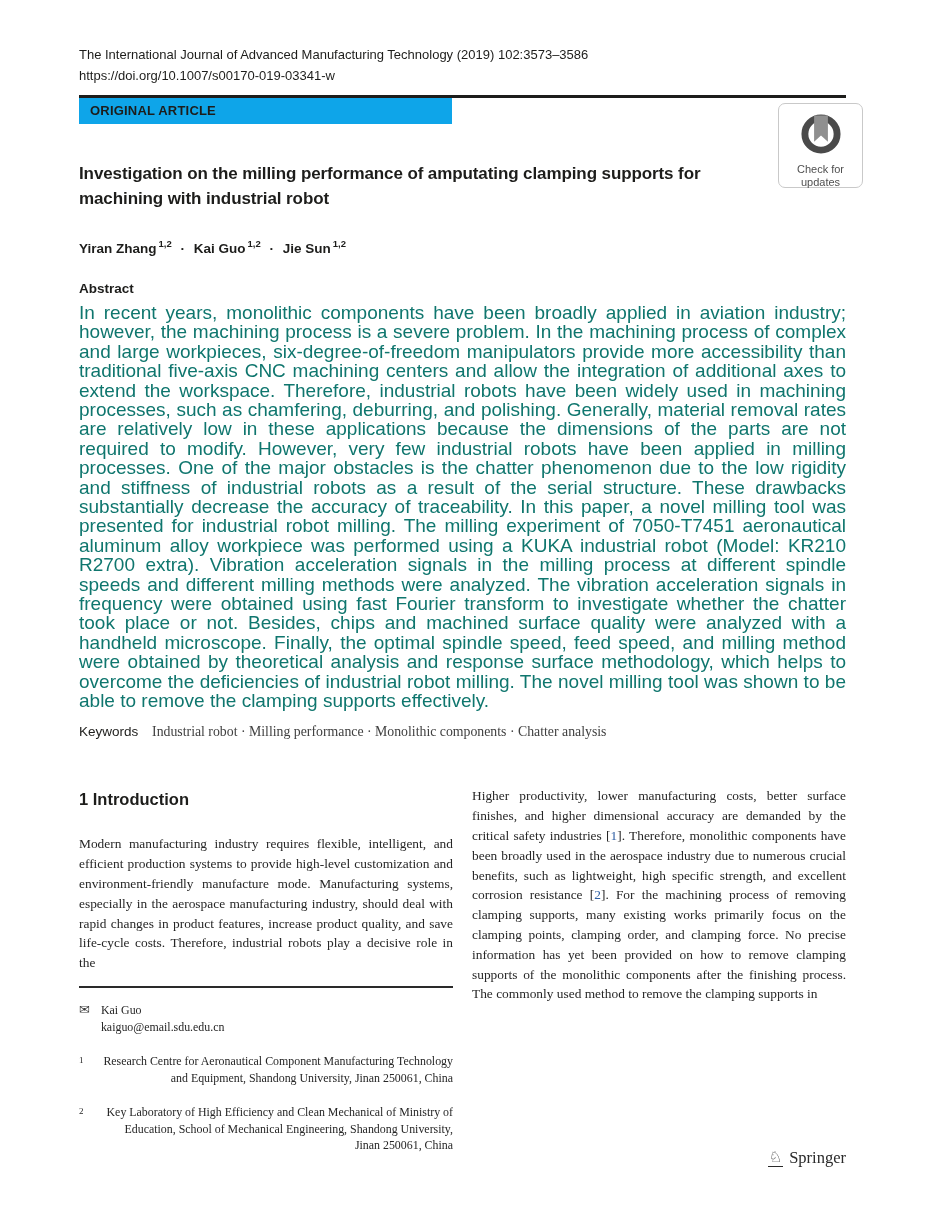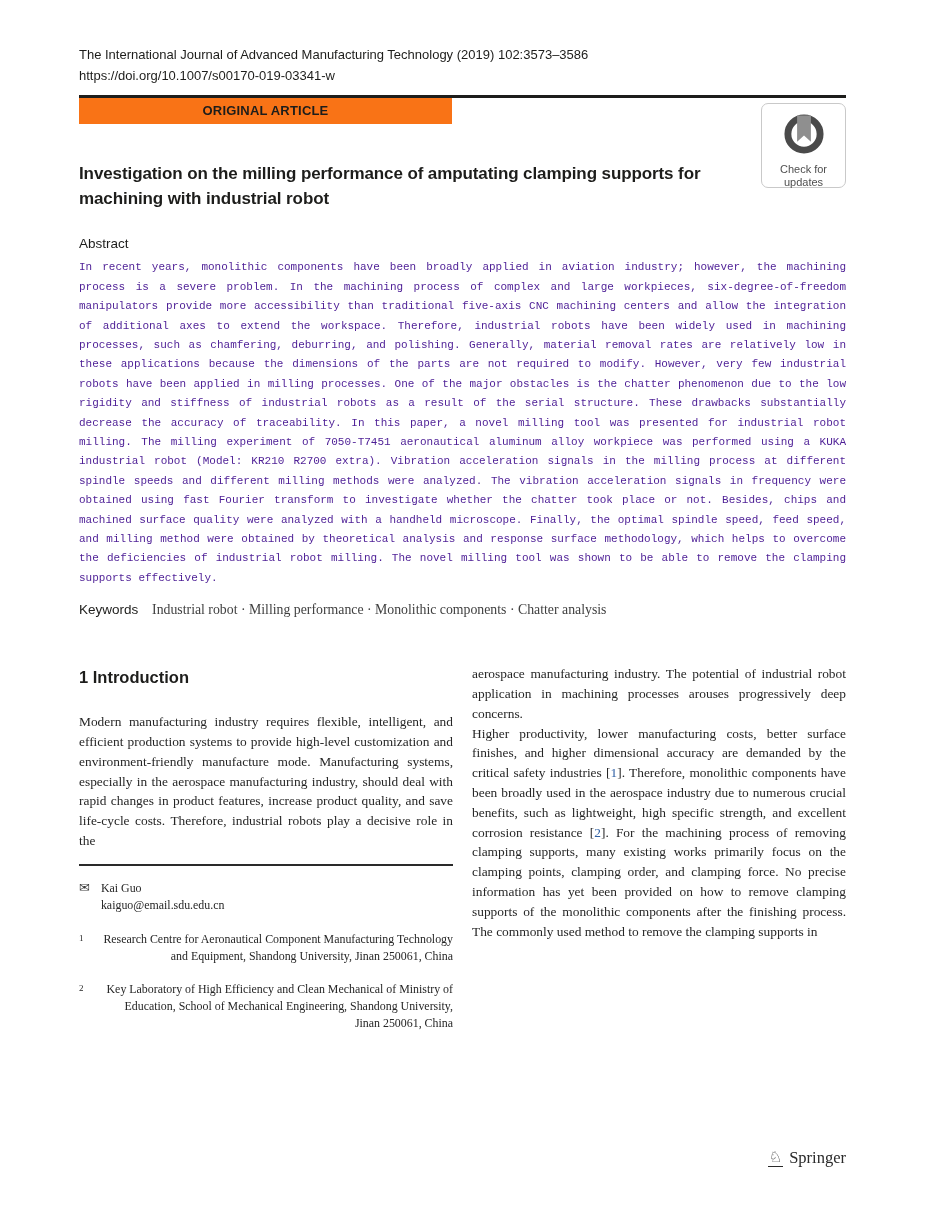--- a/index.html
+++ b/index.html
@@ -25,21 +25,21 @@
     font-size: 13px;
     padding: 5px 11px 6px 11px;
     box-sizing: border-box;
     letter-spacing: 0.2px;
   }
 
   
   .badge {
     position: absolute;
     top: 103px;
-    right: 79px;
+    right: 62px;
     width: 85px;
     height: 85px;
     border: 1px solid #c9c9c9;
     border-radius: 7px;
     display: flex;
     flex-direction: column;
     align-items: center;
     justify-content: flex-start;
     padding-top: 7px;
     box-sizing: border-box;
@@ -58,27 +58,27 @@
     letter-spacing: -0.1px;
   }
   .authors { margin-top: 27px; font-size: 13.5px; font-weight: bold; }
   .authors sup { font-size: 9.5px; font-weight: bold; margin-left: 2px; }
   .authors .dot { margin: 0 5px; }
 
   .dates { margin-top: 30px; font-size: 11.8px; line-height: 1.5; color:#1d1d1b; }
 
   
   .abstract { margin-top: 25px; }
-  .abstract-heading { font-size: 13.5px; font-weight: normal; margin-bottom: 7px; }
+  .abstract-heading { font-size: 13.5px; font-weight: bold; margin-bottom: 7px; }
   .abstract-text {
-    font-family: Liberation Mono, monospace;
-    font-size: 11px;
+    font-family: Liberation Sans, sans-serif;
+    font-size: 19px;
     line-height: 19.4px;
     text-align: justify;
-    color: #4c1d95;
+    color: #0f766e;
   }
   .keywords { margin-top: 14px; font-size: 13.5px; }
   .keywords .kw-head { font-weight: normal; font-family: "Liberation Sans", sans-serif; margin-right: 10px; }
   .keywords .kw-text { font-family: "Liberation Serif", serif; font-size: 13.8px; color:#404040; }
 
   
   .cols { display: flex; gap: 19px; margin-top: 46px; }
   .col { width: 374px; }
   .sec-h1 { font-size: 16.5px; font-weight: bold; margin: 4px 0 25px 0; }
   .sec-h2 { font-size: 14px; font-weight: bold; line-height: 1.45; margin: 24px 0 20px 0; }
@@ -122,37 +122,44 @@
 <div class="page">
   <div class="content">
 
     <div class="jheader">
       <div>The International Journal of Advanced Manufacturing Technology (2019) 102:3573–3586</div>
       <div>https://doi.org/10.1007/s00170-019-03341-w</div>
     </div>
 
     <div class="toprule"></div>
 
-    <div class="banner" style="background: #f97316; text-align: center;">ORIGINAL ARTICLE</div>
+    <div class="banner" style="background: #0ea5e9;">ORIGINAL ARTICLE</div>
 
     <div class="badge">
       <span>
         <svg width="46" height="46" viewBox="0 0 60 60">
           <circle cx="30" cy="30" r="21" fill="none" stroke="#4a4a4a" stroke-width="9"></circle>
           <path d="M21 6 h18 v34 l-9 -8 -9 8 z" fill="#8f8f8f"></path>
         </svg>
       </span>
       <div class="badge-text">
         <div>Check for</div>
         <div>updates</div>
       </div>
     </div>
 
     <div class="title">Investigation on the milling performance of amputating clamping supports for machining with industrial robot</div>
 
+    <div class="authors">
+      <span><span>Yiran Zhang</span><sup>1,2</sup></span>
+      <span class="dot">·</span>
+      <span><span>Kai Guo</span><sup>1,2</sup></span>
+      <span class="dot">·</span>
+      <span><span>Jie Sun</span><sup>1,2</sup></span>
+    </div>
 
 
     <div class="abstract">
       <div class="abstract-heading">Abstract</div>
       <div class="abstract-text">In recent years, monolithic components have been broadly applied in aviation industry; however, the machining process is a severe problem. In the machining process of complex and large workpieces, six-degree-of-freedom manipulators provide more accessibility than traditional five-axis CNC machining centers and allow the integration of additional axes to extend the workspace. Therefore, industrial robots have been widely used in machining processes, such as chamfering, deburring, and polishing. Generally, material removal rates are relatively low in these applications because the dimensions of the parts are not required to modify. However, very few industrial robots have been applied in milling processes. One of the major obstacles is the chatter phenomenon due to the low rigidity and stiffness of industrial robots as a result of the serial structure. These drawbacks substantially decrease the accuracy of traceability. In this paper, a novel milling tool was presented for industrial robot milling. The milling experiment of 7050-T7451 aeronautical aluminum alloy workpiece was performed using a KUKA industrial robot (Model: KR210 R2700 extra). Vibration acceleration signals in the milling process at different spindle speeds and different milling methods were analyzed. The vibration acceleration signals in frequency were obtained using fast Fourier transform to investigate whether the chatter took place or not. Besides, chips and machined surface quality were analyzed with a handheld microscope. Finally, the optimal spindle speed, feed speed, and milling method were obtained by theoretical analysis and response surface methodology, which helps to overcome the deficiencies of industrial robot milling. The novel milling tool was shown to be able to remove the clamping supports effectively.</div>
     </div>
 
     <div class="keywords">
       <span class="kw-head">Keywords</span>
       <span class="kw-text">Industrial robot · Milling performance · Monolithic components · Chatter analysis</span>
@@ -177,21 +184,20 @@
             <span class="atext">Research Centre for Aeronautical Component Manufacturing Technology and Equipment, Shandong University, Jinan 250061, China</span>
           </div>
           <div class="affil">
             <span class="anum">2</span>
             <span class="atext">Key Laboratory of High Efficiency and Clean Mechanical of Ministry of Education, School of Mechanical Engineering, Shandong University, Jinan 250061, China</span>
           </div>
         </div>
       </div>
 
       <div class="col">
-        <p class="body">aerospace manufacturing industry. The potential of industrial robot application in machining processes arouses progressively deep concerns.</p>
         <p class="body"><span>Higher productivity, lower manufacturing costs, better surface finishes, and higher dimensional accuracy are demanded by the critical safety industries [</span><span class="ref" style="color: rgb(46, 95, 163);">1</span><span>]. Therefore, monolithic components have been broadly used in the aerospace industry due to numerous crucial benefits, such as lightweight, high specific strength, and excellent corrosion resistance [</span><span class="ref" style="color: rgb(46, 95, 163);">2</span><span>]. For the machining process of removing clamping supports, many existing works primarily focus on the clamping points, clamping order, and clamping force. No precise information has yet been provided on how to remove clamping supports of the monolithic components after the finishing process. The commonly used method to remove the clamping supports in</span></p>
       </div>
     </div>
 
   </div>
 
   <div class="springer">
     <span class="knight">♘</span>
     <span>Springer</span>
   </div>

